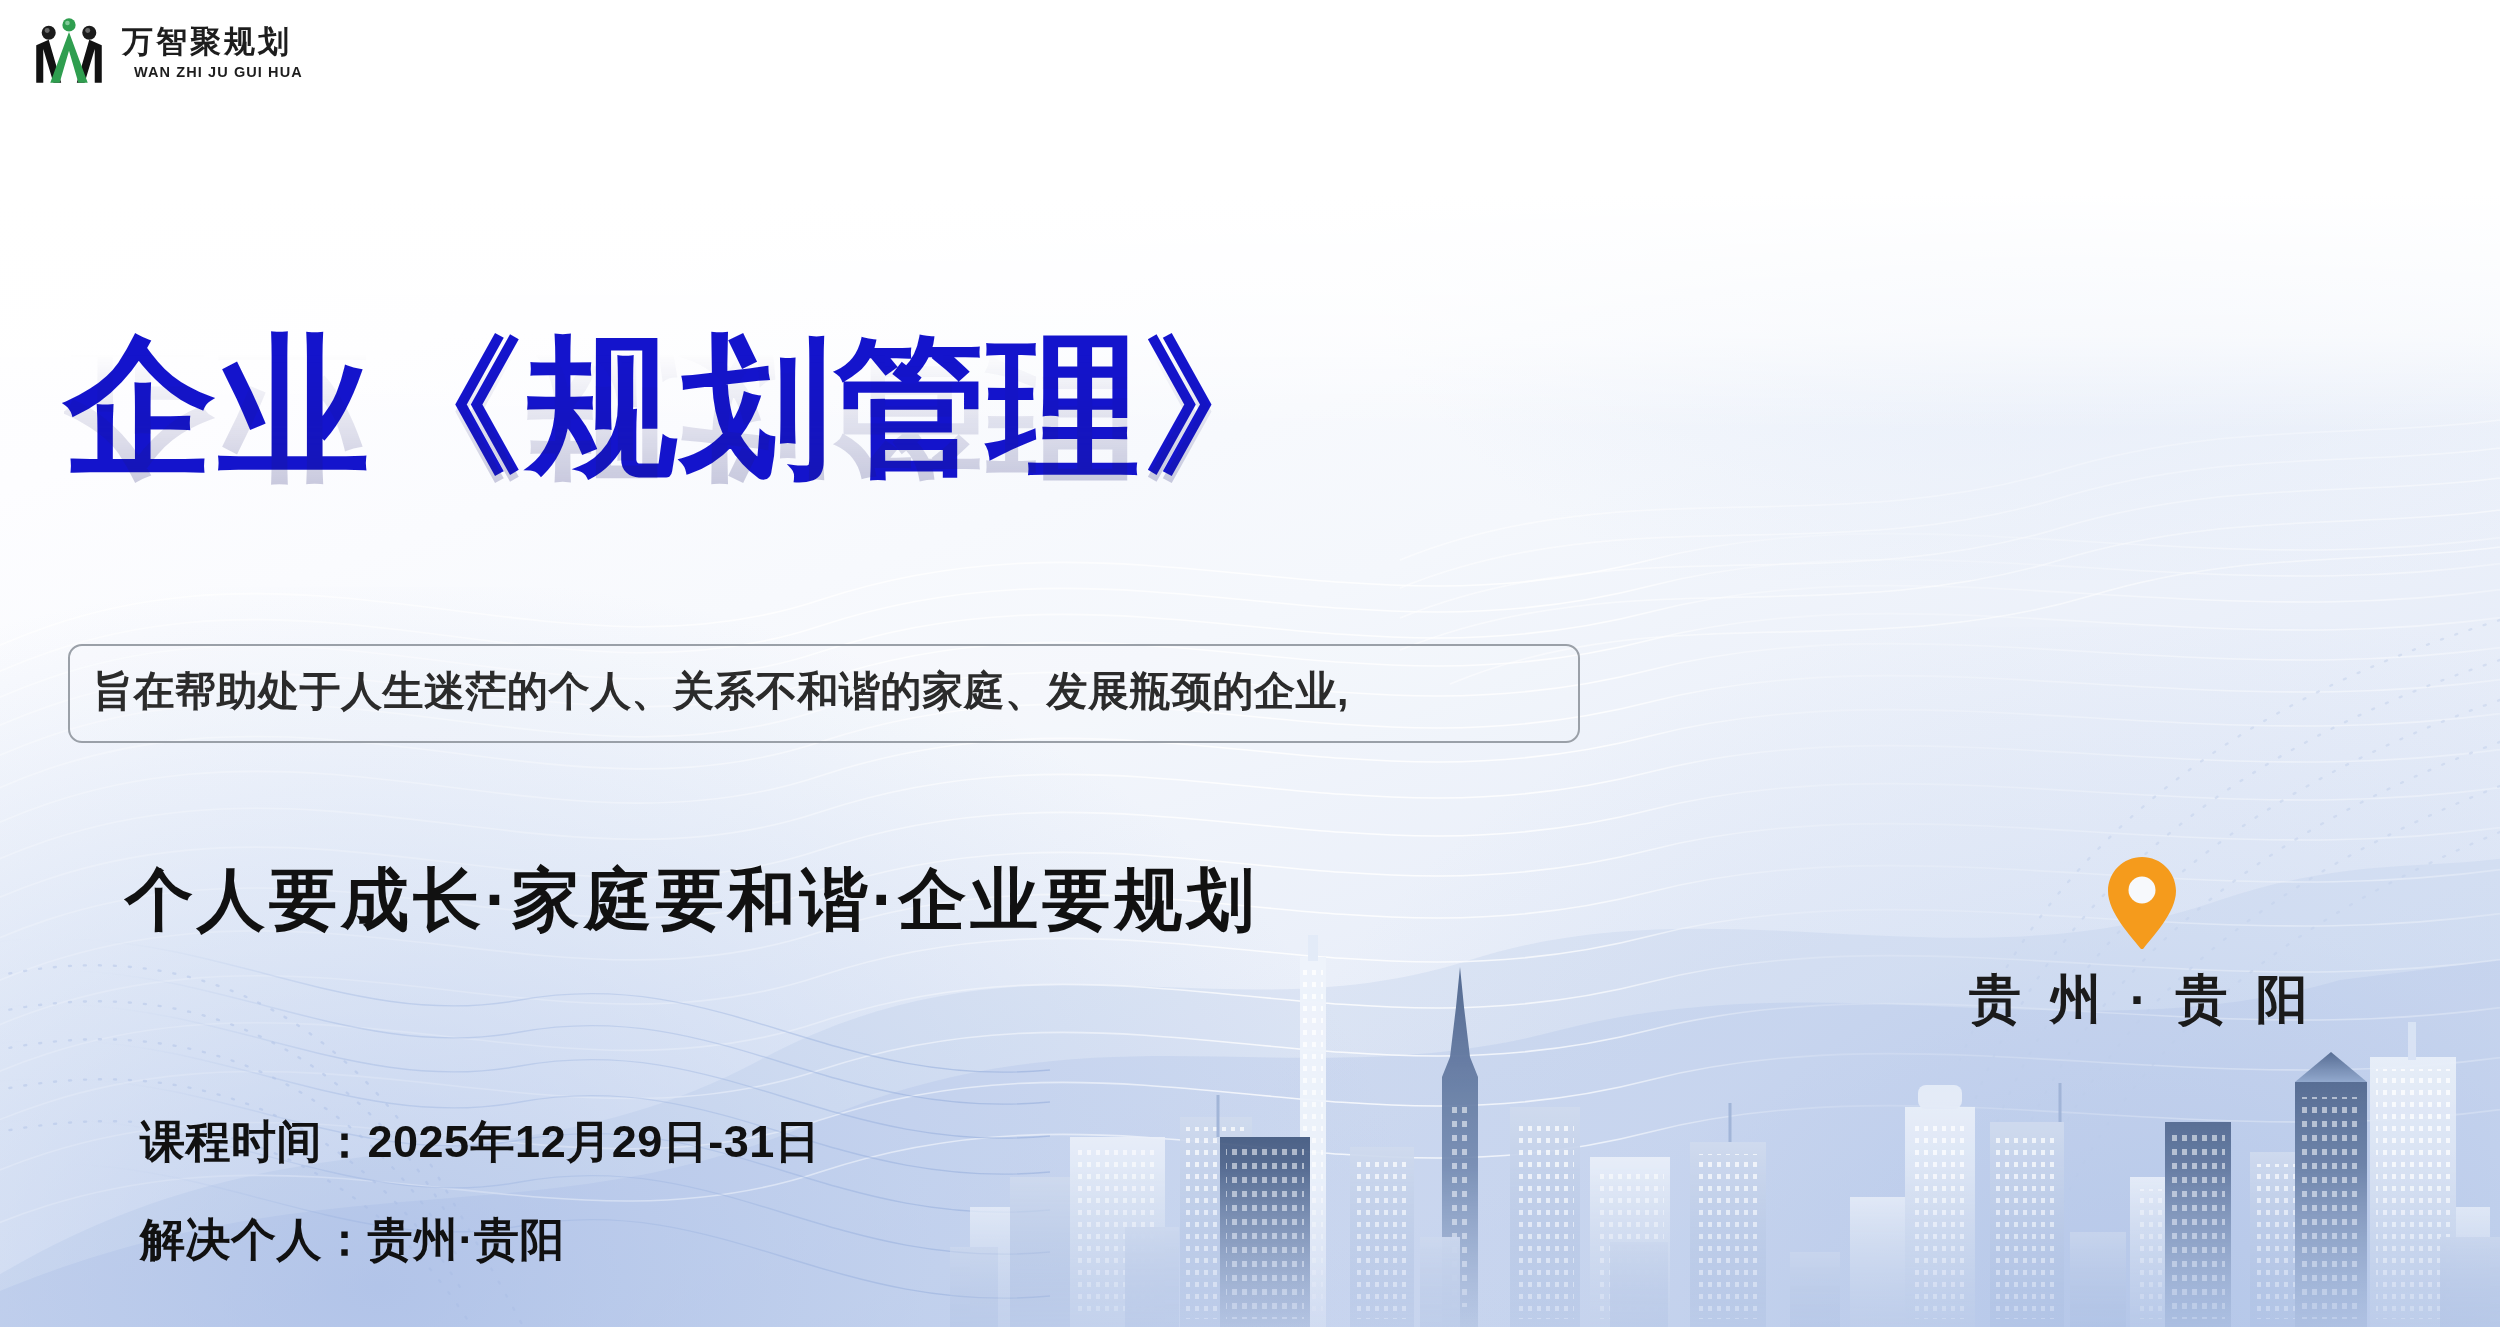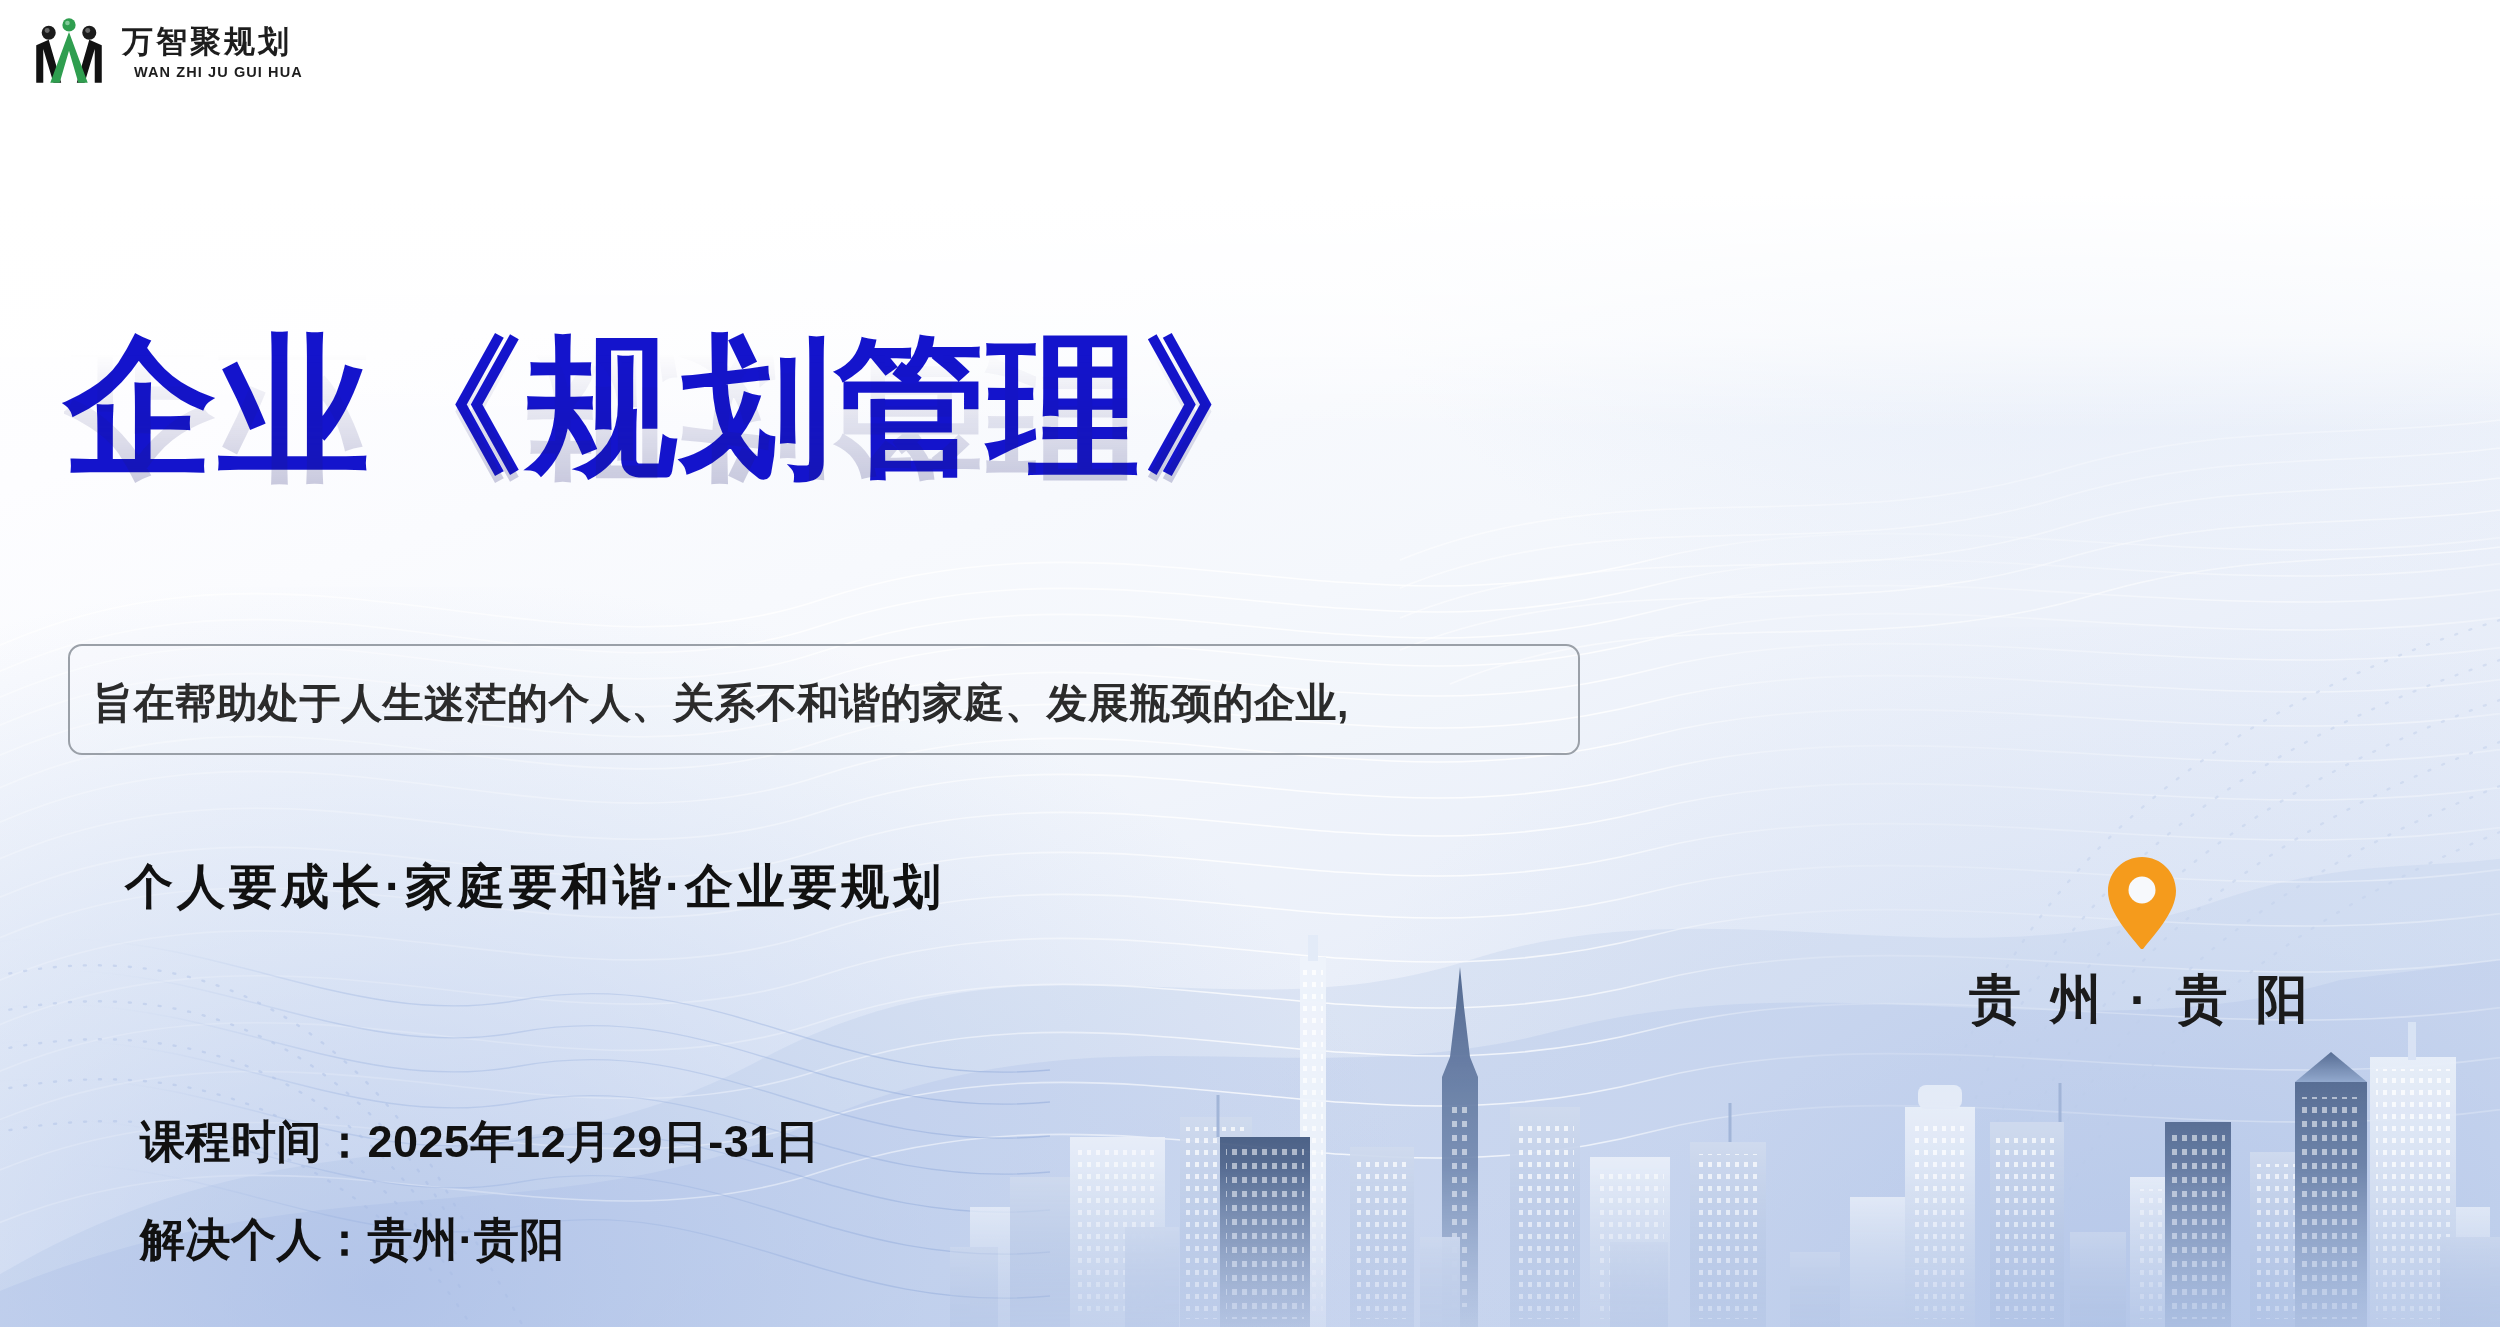--- a/index.html
+++ b/index.html
@@ -76,36 +76,36 @@
     margin-top:4px;
     opacity:.30;
     -webkit-mask-image:linear-gradient(to top, rgba(0,0,0,0) 12%, rgba(0,0,0,.40) 62%, rgba(0,0,0,.75) 100%);
     mask-image:linear-gradient(to top, rgba(0,0,0,0) 12%, rgba(0,0,0,.40) 62%, rgba(0,0,0,.75) 100%);
     filter:grayscale(.55) blur(.4px);
   }
 
   
   #desc-box {
     position:absolute; left:68px; top:644px;
-    width:1512px; padding:28px 20px 20px 22px;
+    width:1512px; padding:16px 20px 20px 22px;
     border:2px solid #9aa0a8;
     border-radius:14px;
     background:rgba(255,255,255,0.10);
   }
   .desc-line {
     font-family:"Liberation Sans","DejaVu Sans",sans-serif;
     font-size:41px; font-weight:600; color:#2b2b2b;
     line-height:1.45; letter-spacing:.5px; white-space:nowrap;
   }
 
   
   #tagline {
     position:absolute; left:125px; top:855px;
     font-family:"Liberation Sans","DejaVu Sans",sans-serif;
-    font-size:48px; font-weight:700; color:#111111;
+    font-size:68px; font-weight:700; color:#111111;
     letter-spacing:4px; white-space:nowrap;
   }
 
   
   #location-block {
     position:absolute; left:1942px; top:855px;
     width:400px; text-align:center;
   }
   #pin-icon { display:block; margin:0 auto; }
   #location-text {

